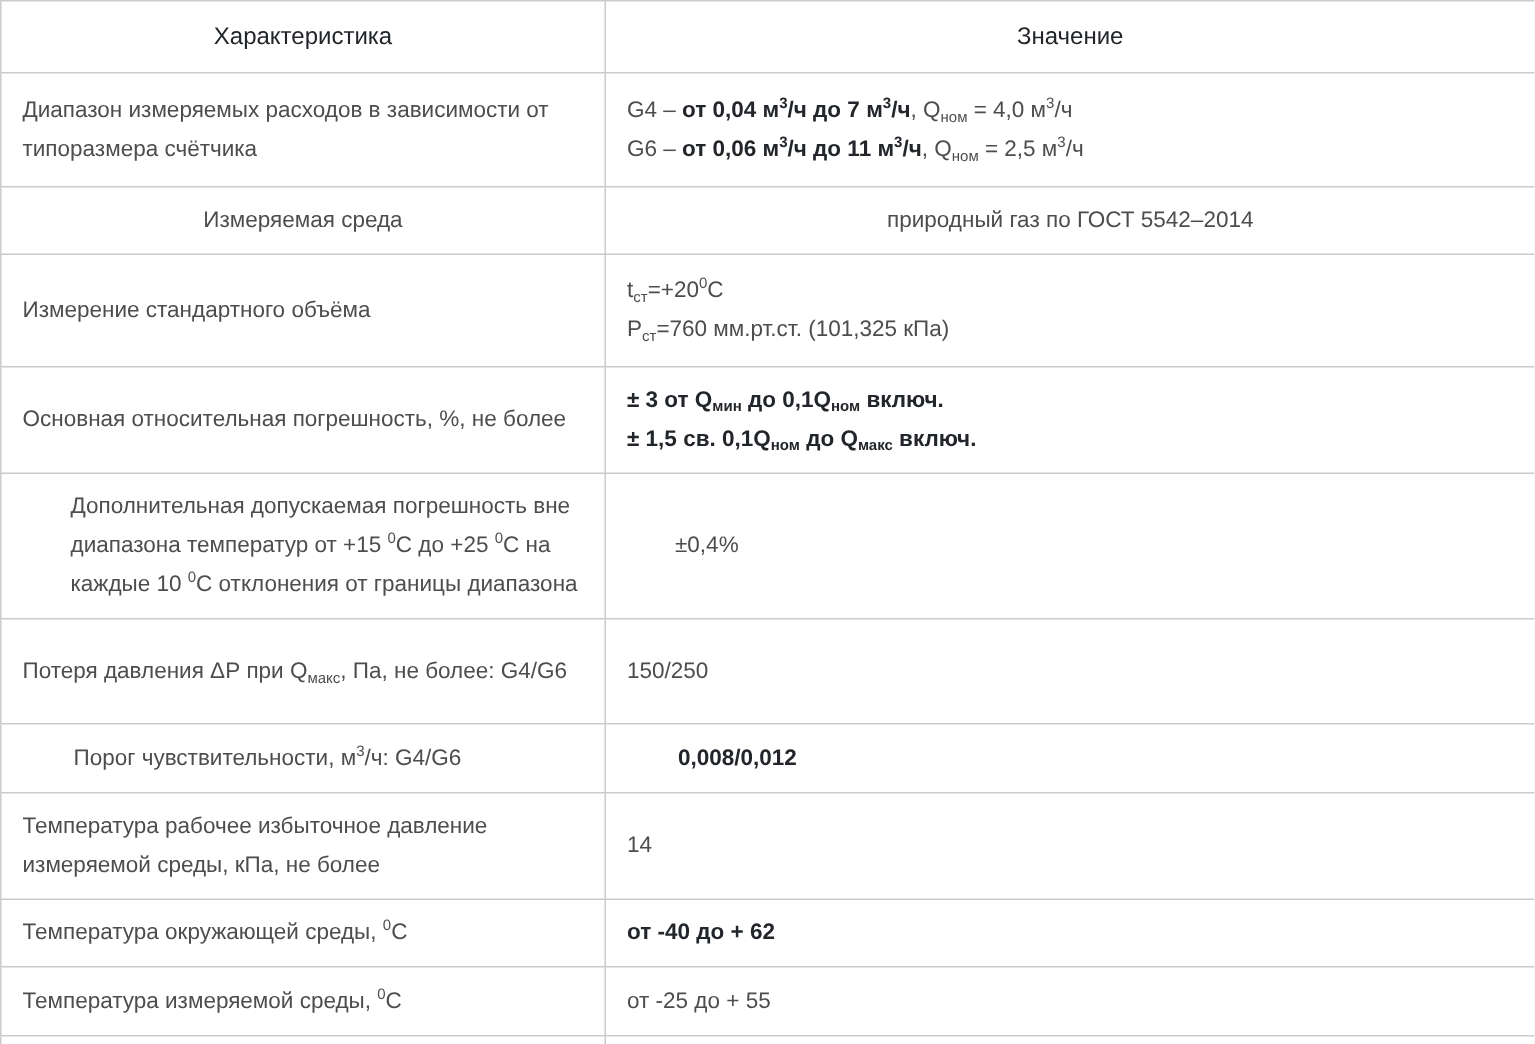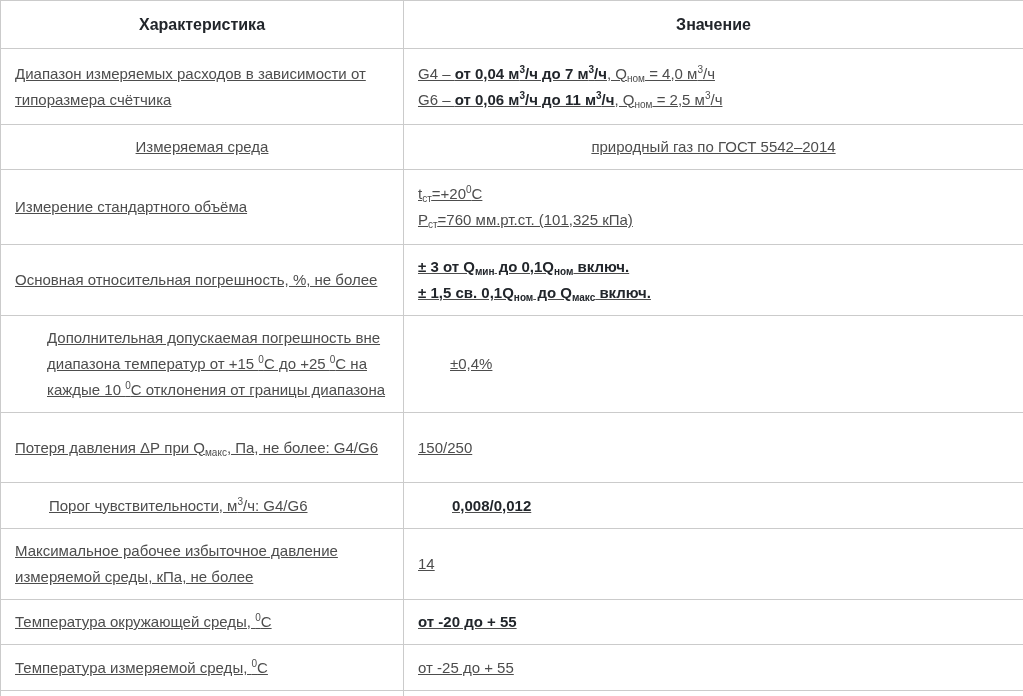--- a/index.html
+++ b/index.html
@@ -34,25 +34,25 @@
     vertical-align: middle;
     font-size: 15px;
     line-height: 26px;
     color: var(--text);
     padding: 9px 14px;
   }
   th {
     height: 48px;
     padding: 10px 14px;
     font-size: 16px;
-    font-weight: 700;
+    font-weight: 400;
     color: var(--strong);
     text-align: center;
   }
-  td { text-align: left; text-decoration: underline; }
+  td { text-align: left; }
   .b { font-weight: 700; color: var(--strong); text-align: right; }
   sup, sub {
     font-size: 10px;
     line-height: 0;
   }
   sup { vertical-align: 6px; }
   sub { vertical-align: -3px; }
   
   tbody tr:nth-child(1) td  { height: 76px; }
   tbody tr:nth-child(2) td  { height: 44px; text-align: center; }
@@ -121,29 +121,29 @@
             <div><span>150/250</span></div>
           </td>
         </tr>
         <tr>
           <td><span>Порог чувствительности, м</span><sup>3</sup><span>/ч: G4/G6</span></td>
           <td>
             <div><span class="b">0,008/0,012</span></div>
           </td>
         </tr>
         <tr>
-          <td><span>Максимальное рабочее избыточное давление измеряемой среды, кПа, не более</span></td>
+          <td><span>Температура рабочее избыточное давление измеряемой среды, кПа, не более</span></td>
           <td>
             <div><span>14</span></div>
           </td>
         </tr>
         <tr>
           <td><span>Температура окружающей среды, </span><sup>0</sup><span>С</span></td>
           <td>
-            <div><span class="b">от -20 до + 55</span></div>
+            <div><span class="b">от -40 до + 62</span></div>
           </td>
         </tr>
         <tr>
           <td><span>Температура измеряемой среды, </span><sup>0</sup><span>С</span></td>
           <td>
             <div><span>от -25 до + 55</span></div>
           </td>
         </tr>
         <tr>
           <td></td>

